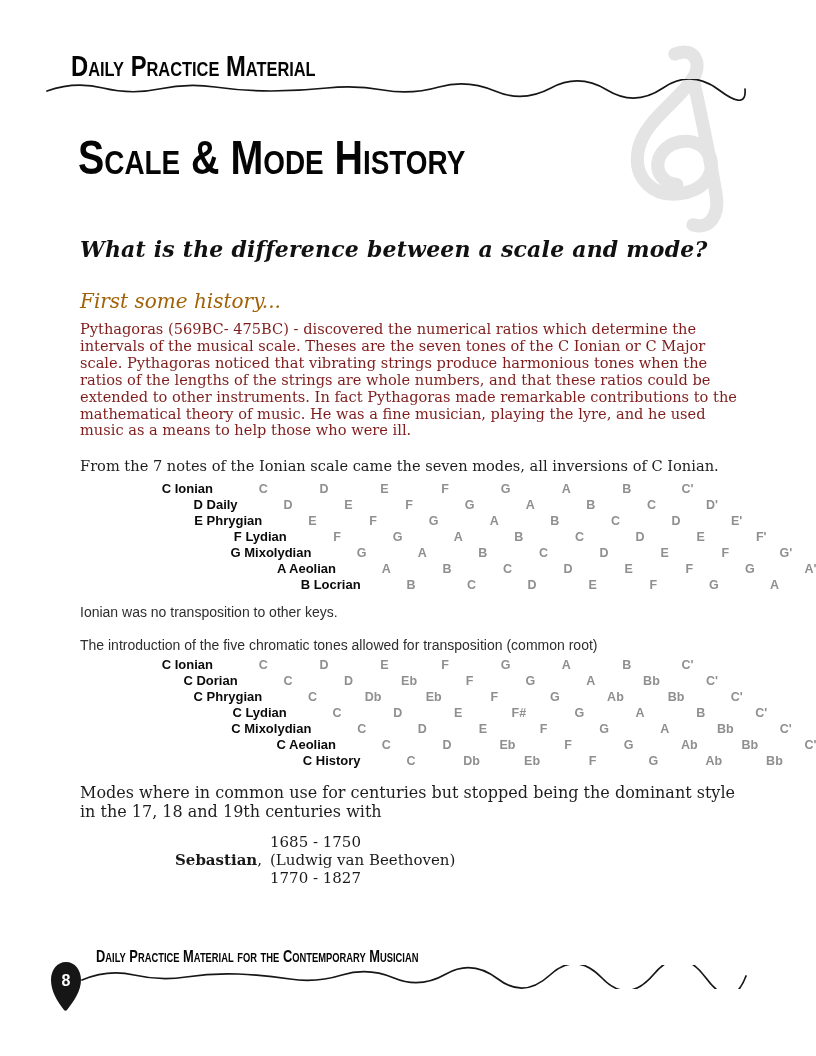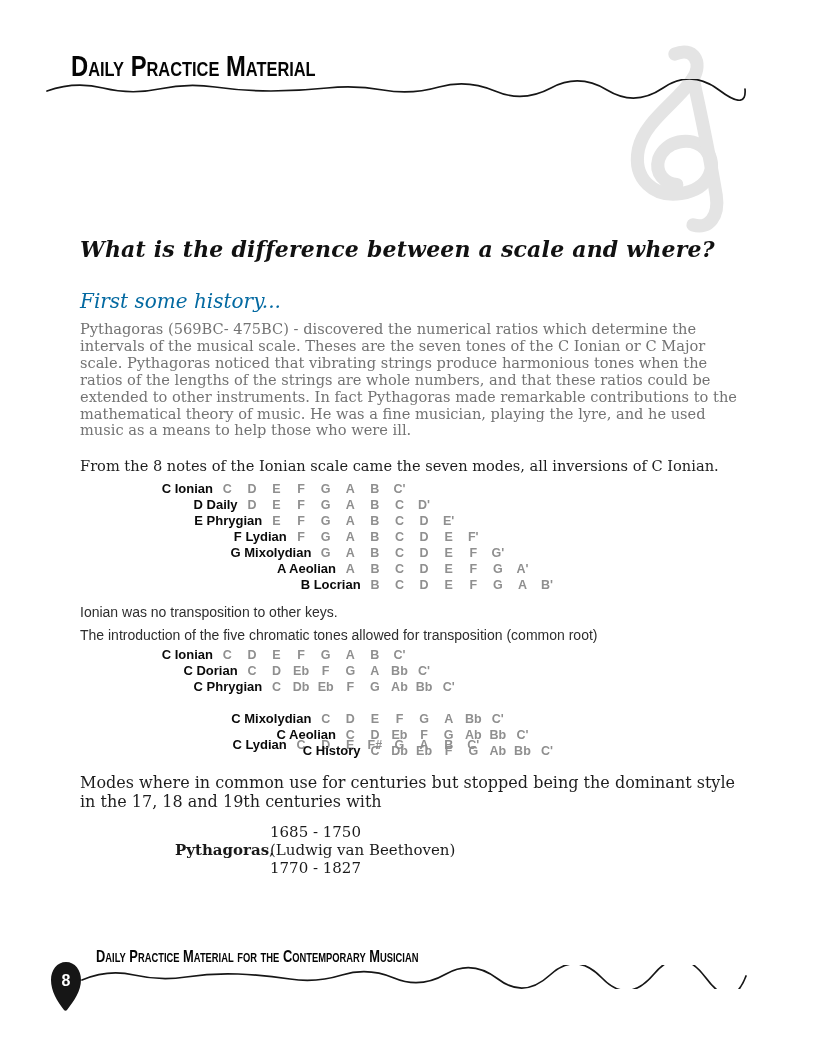--- a/index.html
+++ b/index.html
@@ -25,31 +25,31 @@
   .wave-top  { position: absolute; top: 79px; left: 45px; }
   .clef      { position: absolute; top: 44px; left: 616px; }
   .page-title{ position: absolute; top: 131px; left: 78px; font-size: 48px; line-height: 52px; }
 
   .content { position: absolute; top: 232px; left: 80px; width: 668px; }
   .question {
     margin: 4px 0 0 0; font-family: "DejaVu Serif", serif;
     font-style: italic; font-weight: 700; font-size: 22px; line-height: 26px;
     color: #111; letter-spacing: 0.2px;
   }
-  .history-heading { margin: 27px 0 0 0; font-style: italic; font-weight: 400; font-size: 20px; line-height: 24px; color: #0369a1; }
-  .para { margin: 8px 0 0 0; font-size: 14.6px; line-height: 16.9px; color: #737373; }
+  .history-heading { margin: 27px 0 0 0; font-style: italic; font-weight: 400; font-size: 20px; line-height: 24px; color: #a16207; }
+  .para { margin: 8px 0 0 0; font-size: 14.6px; line-height: 16.9px; color: #7f1d1d; }
   .origin-line { margin: 18px 0 0 0; font-size: 14.6px; line-height: 17px; color: #1e1e1e; }
 
   .mode-table { margin: 7px 0 0 0; font-family: "Liberation Sans", sans-serif; font-weight: 700; font-size: 13px; }
-  .mode-row   { display: flex; height: 16px; line-height: 16px; align-items: baseline; }
+  .mode-row   { display: flex; height: 16px; line-height: 16px; align-items: baseline; gap: 36px; }
   .mode-label { flex: none; text-align: right; color: #0a0a0a; padding-right: 2px; }
   .mode-note  { flex: none; width: 24.6px; text-align: center; color: var(--note-gray, #8f8f8f); font-size: 12.5px; }
 
   .sans-note { margin: 11px 0 0 0; font-family: "Liberation Sans", sans-serif; font-size: 14px; line-height: 16px; color: #2e2e2e; }
-  .sans-note.second { margin-top: 7px; }
+  .sans-note.second { margin-top: 17px; }
   .table-2 { margin-top: 4px; }
 
   .usage { margin: 15px 0 0 0; font-size: 16px; line-height: 18.5px; color: #1e1e1e; }
 
   .composers { margin: 12px 0 0 95px; font-size: 15px; line-height: 18px; color: #1a1a1a; }
   .comp-row { display: flex; }
   .comp-name { flex: none; width: 95px; }
   .comp-name b { font-weight: 700; }
   .comp-detail { flex: none; }
 
@@ -73,26 +73,29 @@
   </svg>
 
   <div class="masthead">
     <span class="condensed">Daily Practice Material</span>
   </div>
 
   <svg class="wave-top" width="702" height="22" viewBox="0 0 702 22" aria-hidden="true">
     <path class="wave-path" d="M2 12 Q30 2 58 9 T114 10 T170 8 T226 12 T282 9 T338 11 T394 8 T450 12 T506 9 T562 11 T618 9 T674 11 T700 10"></path>
   </svg>
 
+  <div class="page-title">
+    <span class="condensed">Scale &amp; Mode History</span>
+  </div>
 
   <div class="content">
-    <h2 class="question">What is the difference between a scale and where?</h2>
+    <h2 class="question">What is the difference between a scale and mode?</h2>
     <h3 class="history-heading">First some history...</h3>
     <p class="para">Pythagoras (569BC- 475BC) - discovered the numerical ratios which determine the intervals of the musical scale. Theses are the seven tones of the C Ionian or C Major scale. Pythagoras noticed that vibrating strings produce harmonious tones when the ratios of the lengths of the strings are whole numbers, and that these ratios could be extended to other instruments. In fact Pythagoras made remarkable contributions to the mathematical theory of music. He was a fine musician, playing the lyre, and he used music as a means to help those who were ill.</p>
-    <p class="origin-line">From the 8 notes of the Ionian scale came the seven modes, all inversions of C Ionian.</p>
+    <p class="origin-line">From the 7 notes of the Ionian scale came the seven modes, all inversions of C Ionian.</p>
 
     <div class="mode-table">
         <div class="mode-row">
           <span class="mode-label" style="width: 135px;">C Ionian</span>
           <span class="mode-note">C</span>
           <span class="mode-note">D</span>
           <span class="mode-note">E</span>
           <span class="mode-note">F</span>
           <span class="mode-note">G</span>
           <span class="mode-note">A</span>
@@ -198,21 +201,21 @@
           <span class="mode-note">C</span>
           <span class="mode-note">Db</span>
           <span class="mode-note">Eb</span>
           <span class="mode-note">F</span>
           <span class="mode-note">G</span>
           <span class="mode-note">Ab</span>
           <span class="mode-note">Bb</span>
           <span class="mode-note">C'</span>
         </div>
         <div class="mode-row">
-          <span class="mode-label" style="width: 208.8px; margin-top: 42px;">C Lydian</span>
+          <span class="mode-label" style="width: 208.8px;">C Lydian</span>
           <span class="mode-note">C</span>
           <span class="mode-note">D</span>
           <span class="mode-note">E</span>
           <span class="mode-note">F#</span>
           <span class="mode-note">G</span>
           <span class="mode-note">A</span>
           <span class="mode-note">B</span>
           <span class="mode-note">C'</span>
         </div>
         <div class="mode-row">
@@ -251,21 +254,21 @@
       </div>
 
     <p class="usage">Modes where in common use for centuries but stopped being the dominant style in the 17, 18 and 19th centuries with</p>
 
     <div class="composers">
       <div class="comp-row">
         <span class="comp-name"></span>
         <span class="comp-detail">1685 - 1750</span>
       </div>
       <div class="comp-row">
-        <span class="comp-name"><b>Pythagoras</b><span>,</span></span>
+        <span class="comp-name"><b>Sebastian</b><span>,</span></span>
         <span class="comp-detail">(Ludwig van Beethoven)</span>
       </div>
       <div class="comp-row">
         <span class="comp-name"></span>
         <span class="comp-detail">1770 - 1827</span>
       </div>
     </div>
   </div>
 
   <svg class="badge" width="34" height="54" viewBox="0 0 34 54">

